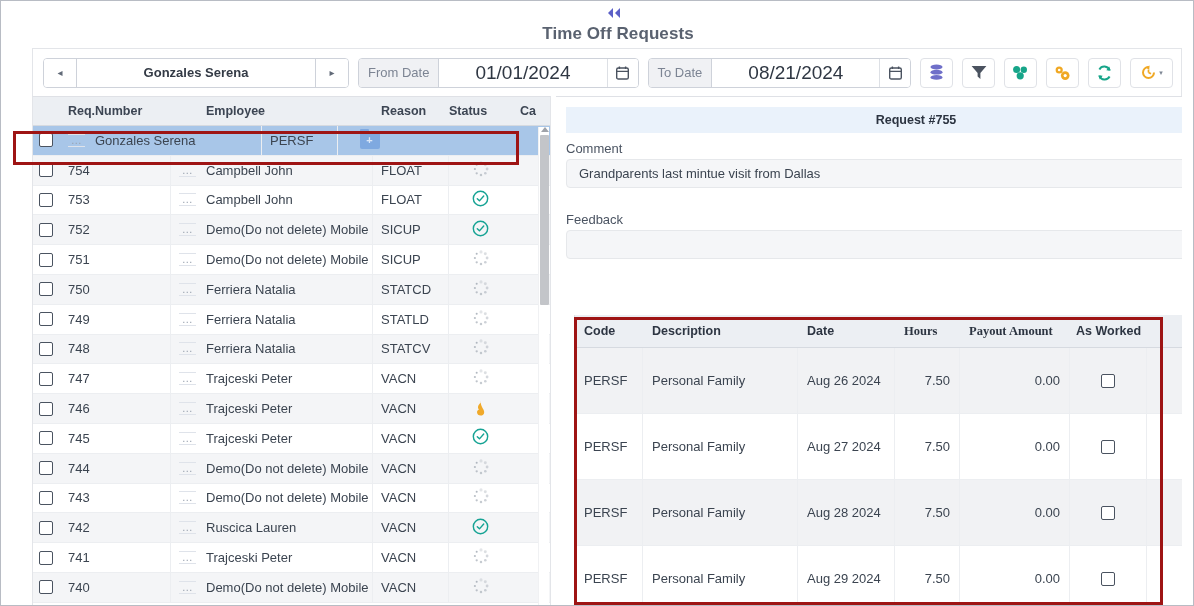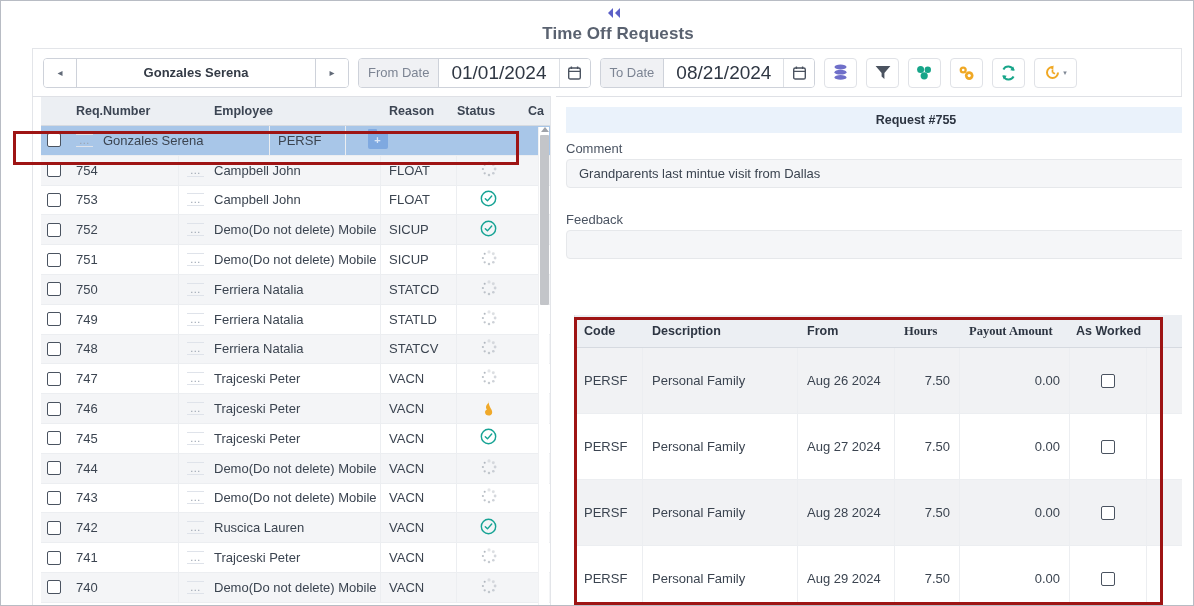--- a/index.html
+++ b/index.html
@@ -78,20 +78,21 @@
     color: #333a45;
     background: #fff;
   }
   .date-group {
     display: flex; height: 30px;
     border: 1px solid #ced2da;
     border-radius: 4px;
     overflow: hidden;
     margin-left: 9px;
     background: #fff;
+    gap: 24px;
   }
   .date-label {
     display: flex; align-items: center;
     padding: 0 9px;
     background: #f0f1f4;
     color: #7c8493;
     font-size: 13px;
     border-right: 1px solid #ced2da;
   }
   .date-value {
@@ -128,21 +129,20 @@
   }
 
   
   .left-grid {
     position: absolute; left: 0; top: 0;
     width: 519px; height: 510px;
     background: #fff;
     border: 1px solid #e3e5e9;
     border-top: 1px solid #dfe1e6;
     overflow: hidden;
-    padding-left: 8px;
   }
   .lg-head {
     display: flex; height: 29px;
     background: #eceff3;
     border-bottom: 1px solid #d6dae0;
     font-size: 12.5px; font-weight: bold;
     color: #3c4553;
     align-items: center;
   }
   .lg-head .c { padding-left: 8px; overflow: hidden; white-space: nowrap; }
@@ -792,21 +792,21 @@
       <div class="field-label lbl-comment">Comment</div>
       <div class="field-box box-comment">Grandparents last mintue visit from Dallas</div>
 
       <div class="field-label lbl-feedback">Feedback</div>
       <div class="field-box box-feedback"></div>
 
       <div class="detail-grid">
         <div class="dg-head">
           <div class="c d-code">Code</div>
           <div class="c d-desc">Description</div>
-          <div class="c d-date">From</div>
+          <div class="c d-date">Date</div>
           <div class="c d-hours">Hours</div>
           <div class="c d-pay">Payout Amount</div>
           <div class="c d-wrk">As Worked</div>
           <div class="c d-tail"></div>
         </div>
         <div id="dg-body">
             <div class="dg-row alt">
               <div class="c d-code">PERSF</div>
               <div class="c d-desc">Personal Family</div>
               <div class="c d-date">Aug 26 2024</div>

